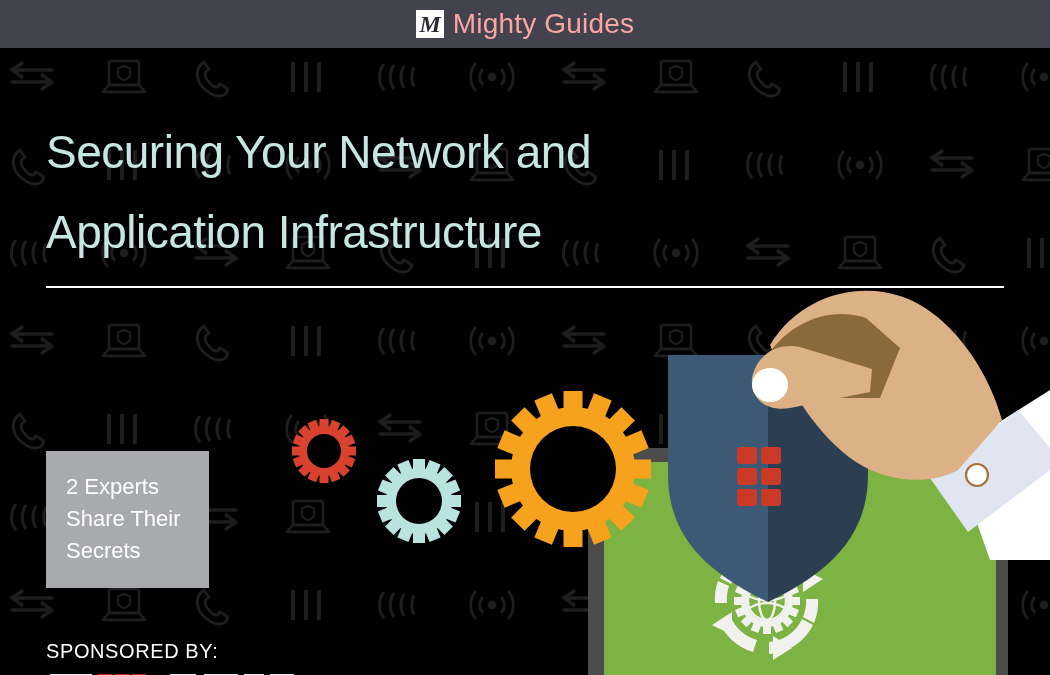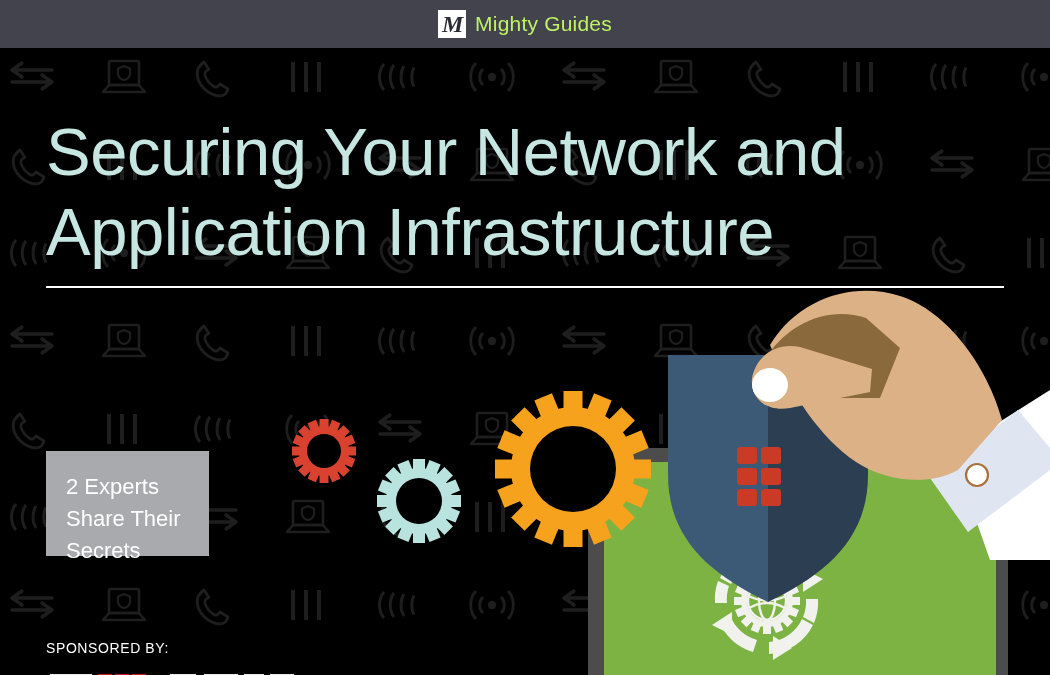--- a/index.html
+++ b/index.html
@@ -27,22 +27,22 @@
     width: 28px; height: 28px;
     background: #ffffff;
     display: flex; align-items: center; justify-content: center;
     font-family: "Liberation Serif", serif;
     font-style: italic; font-weight: 700;
     font-size: 24px; line-height: 1;
     color: #2b2b33;
     letter-spacing: -1px;
   }
   #brand-name {
-    color: #bef264;
-    font-size: 21px;
+    color: #fca5a5;
+    font-size: 28px;
     letter-spacing: .2px;
     white-space: nowrap;
   }
 
   
   #pattern {
     position: absolute; top: 48px; left: 0;
     width: 1050px; height: 627px;
     z-index: 1;
     overflow: hidden;
@@ -52,21 +52,21 @@
   #illustration { position: absolute; top: 0; left: 0; width: 1050px; height: 675px; z-index: 5; pointer-events: none;}
 
   
   #textblock {
     position: absolute; left: 46px; top: 112px;
     width: 980px;
     z-index: 20;
   }
   #title {
     color: #c6e6e2;
-    font-size: 67px;
+    font-size: 46px;
     line-height: 80px;
     font-weight: 400;
     letter-spacing: -0.5px;
     margin: 0;
     white-space: pre-line;
   }
   #rule {
     margin-top: 14px;
     width: 958px; height: 2px;
     background: #ffffff;
@@ -77,37 +77,37 @@
     line-height: 47px;
     font-weight: 400;
     margin: 14px 0 0 0;
     white-space: pre-line;
     letter-spacing: -0.2px;
   }
 
   
   #experts-box {
     position: absolute; left: 46px; top: 451px;
-    width: 163px; height: 105px;
+    width: 163px; height: 137px;
     background: #a8aaae;
     z-index: 22;
   }
   #experts-text {
     position: absolute; left: 20px; top: 20px;
     color: #ffffff;
     font-size: 22px;
     line-height: 32px;
     white-space: pre-line;
   }
 
   
   #sponsor-block { position: absolute; left: 46px; top: 640px; z-index: 22; }
   #sponsor-label {
     color: #ffffff;
-    font-size: 14px;
+    font-size: 20px;
     letter-spacing: 0.6px;
   }
   #sponsor-logo {
     position: absolute; left: 46px; top: 668px;
     width: 250px; height: 22px;
     z-index: 22;
   }
 </style>
 </head>
 <body>

